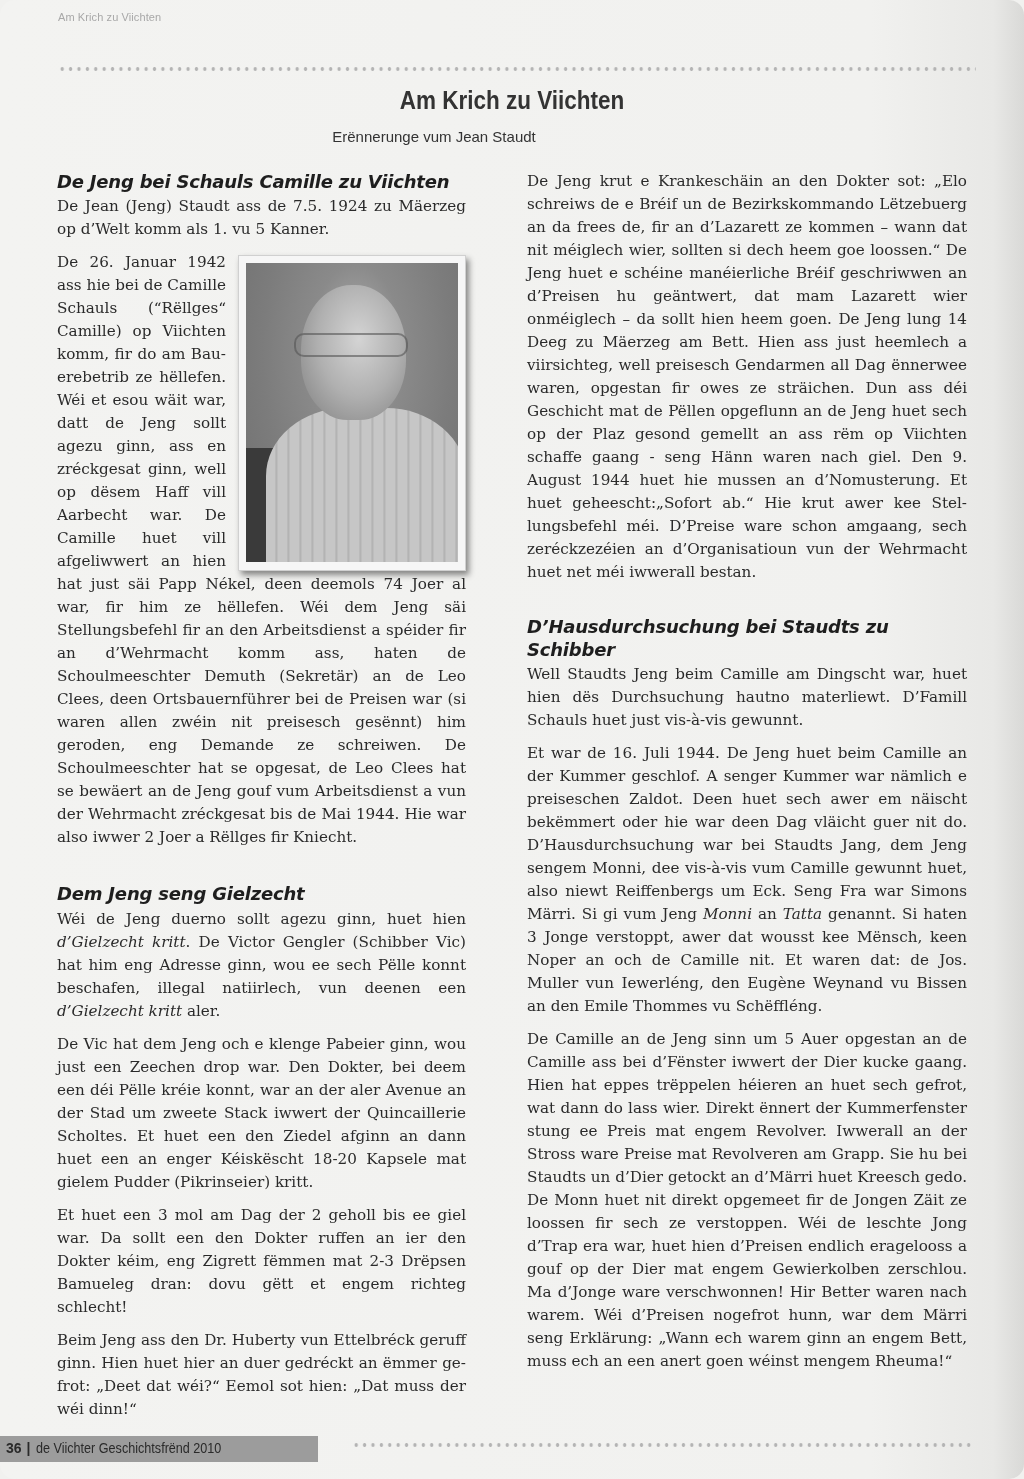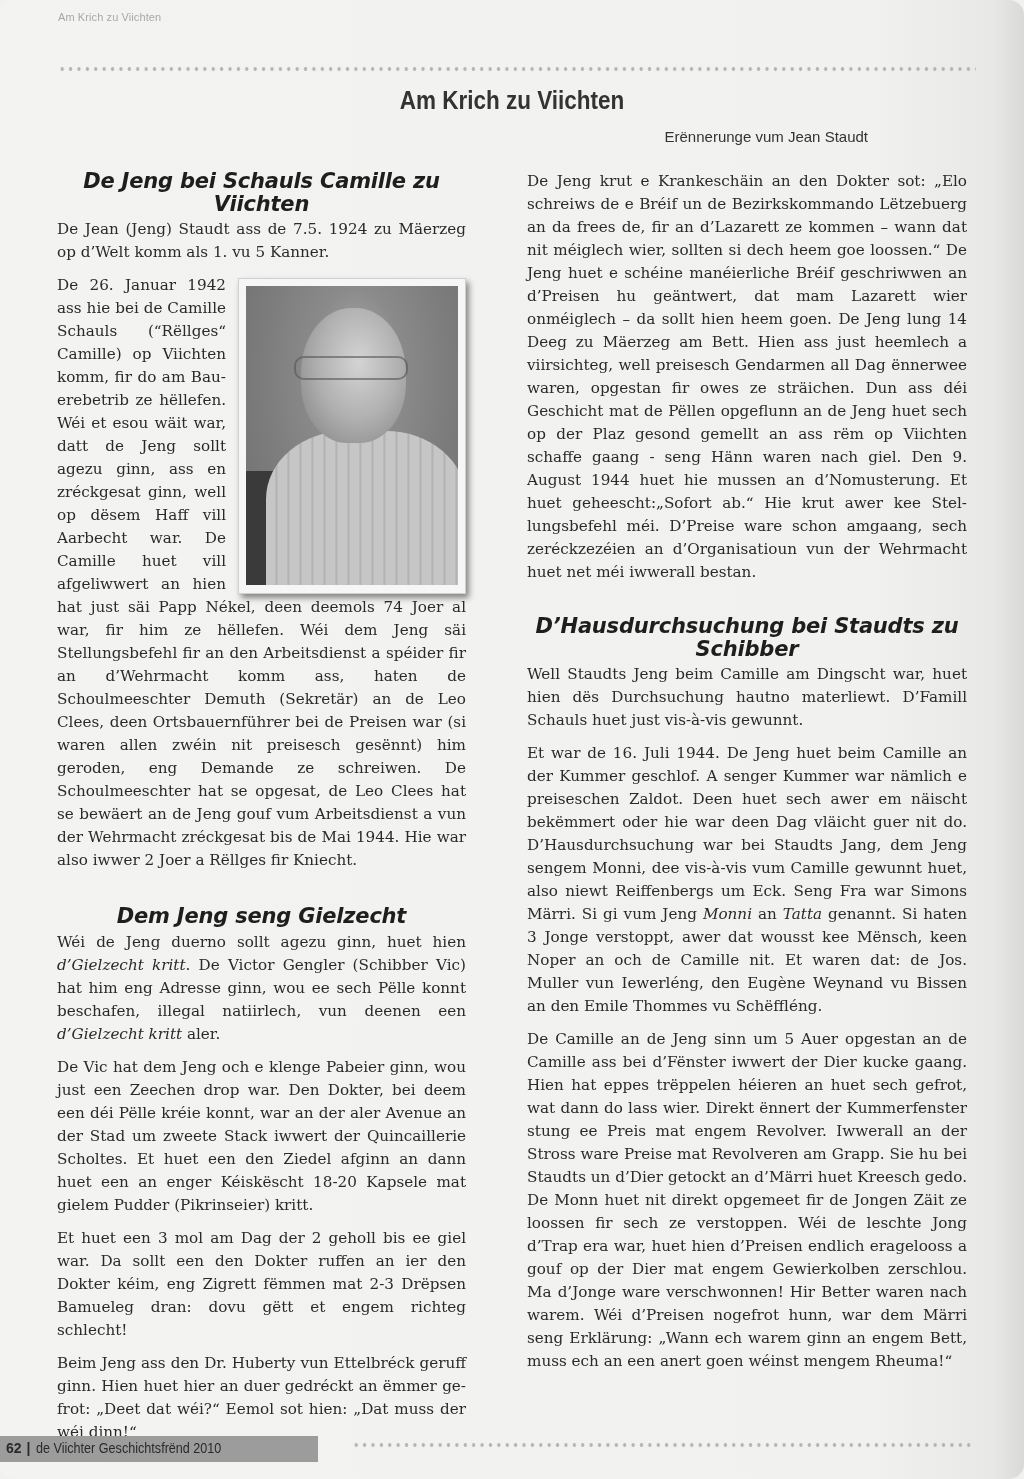--- a/index.html
+++ b/index.html
@@ -26,30 +26,30 @@
     background-size: 8.4px 6px; background-repeat: repeat-x;
   }
   .dotrule.top { left: 58px; top: 66px; width: 918px; }
   .dotrule.bottom { left: 352px; top: 1442px; width: 622px; }
   .title {
     position: absolute; left: 0; width: 1024px; top: 86px; text-align: center;
     font-family: "Liberation Sans", sans-serif; font-weight: bold; font-size: 25px;
     color: #333; transform: scaleX(0.9); transform-origin: 50% 50%;
   }
   .subtitle {
-    position: absolute; left: 0; width: 868px; top: 128px; text-align: right;
+    position: absolute; left: 0; width: 868px; top: 128px; text-align: center;
     font-family: "Liberation Sans", sans-serif; font-size: 15px; color: #333;
   }
   .col { position: absolute; font-size: 15.2px; line-height: 23px; }
   .col.left { left: 57px; top: 170px; width: 409px; }
   .col.right { left: 527px; top: 170px; width: 440px; }
   .col p { margin: 0 0 10px 0; text-align: justify; hyphens: manual; }
   h2 {
     margin: 0; font-family: "DejaVu Sans", sans-serif; font-weight: bold; font-style: italic;
-    font-size: 21px; line-height: 23px; color: #1e1e1e; letter-spacing: -0.2px; text-align: center;
+    font-size: 18px; line-height: 23px; color: #1e1e1e; letter-spacing: -0.2px;
   }
   .col.left h2.first { margin-bottom: 2px; }
   .col.left h2.second { margin-top: 33px; margin-bottom: 3px; }
   .col.right h2 { margin-top: 31px; margin-bottom: 2px; }
   .photo {
     float: right; width: 226px; height: 314px; margin: 4px 0 2px 12px;
     background: #f6f6f6; border: 1px solid #d0d0d0;
     box-shadow: 3px 4px 6px rgba(0,0,0,0.45);
     position: relative;
   }
@@ -125,17 +125,17 @@
     <p>De Jeng krut e Krankeschäin an den Dokter sot: „Elo schreiws de e Bréif un de Bezirkskommando Lëtzebu­erg an da frees de, fir an d’Lazarett ze kommen – wann dat nit méiglech wier, sollten si dech heem goe loossen.“ De Jeng huet e schéine manéierliche Bréif geschriw­wen an d’Preisen hu geäntwert, dat mam Lazarett wier onméiglech – da sollt hien heem goen. De Jeng lung 14 Deeg zu Mäerzeg am Bett. Hien ass just heemlech a viirsichteg, well preisesch Gendarmen all Dag ënner­wee waren, opgestan fir owes ze sträichen. Dun ass déi Geschicht mat de Pëllen opgeflunn an de Jeng huet sech op der Plaz gesond gemellt an ass rëm op Viich­ten schaffe gaang - seng Hänn waren nach giel. Den 9. August 1944 huet hie mussen an d’Nomusterung. Et huet geheescht:„Sofort ab.“ Hie krut awer kee Stel­lungsbefehl méi. D’Preise ware schon amgaang, sech zeréckzezéien an d’Organisatioun vun der Wehrmacht huet net méi iwwerall bestan.</p>
 
     <h2>D’Hausdurchsuchung bei Staudts zu Schibber</h2>
     <p>Well Staudts Jeng beim Camille am Dingscht war, huet hien dës Durchsuchung hautno materliewt. D’Famill Schauls huet just vis-à-vis gewunnt.</p>
     <p><span>Et war de 16. Juli 1944. De Jeng huet beim Camille an der Kummer geschlof. A senger Kummer war nämlich e preiseschen Zaldot. Deen huet sech awer em näischt bekëmmert oder hie war deen Dag vläicht guer nit do. D’Hausdurchsuchung war bei Staudts Jang, dem Jeng sengem Monni, dee vis-à-vis vum Camille gewunnt huet, also niewt Reiffenbergs um Eck. Seng Fra war Si­mons Märri. Si gi vum Jeng </span><em>Monni</em><span> an </span><em>Tatta</em><span> genannt. Si haten 3 Jonge verstoppt, awer dat wousst kee Mënsch, keen Noper an och de Camille nit. Et waren dat: de Jos. Muller vun Iewerléng, den Eugène Weynand vu Bis­sen an den Emile Thommes vu Schëffléng.</span></p>
     <p>De Camille an de Jeng sinn um 5 Auer opgestan an de Camille ass bei d’Fënster iwwert der Dier kucke gaang. Hien hat eppes trëppelen héieren an huet sech gefrot, wat dann do lass wier. Direkt ënnert der Kummerfenster stung ee Preis mat engem Revolver. Iwwerall an der Stross ware Preise mat Revolveren am Grapp. Sie hu bei Staudts un d’Dier getockt an d’Märri huet Kreesch gedo. De Monn huet nit di­rekt opgemeet fir de Jongen Zäit ze loossen fir sech ze verstoppen. Wéi de leschte Jong d’Trap era war, huet hien d’Preisen endlich eragelooss a gouf op der Dier mat engem Gewierkolben zerschlou. Ma d’Jonge ware verschwonnen! Hir Better waren nach warem. Wéi d’Preisen nogefrot hunn, war dem Märri seng Er­klärung: „Wann ech warem ginn an engem Bett, muss ech an een anert goen wéinst mengem Rheuma!“</p>
   </div>
 
   <div class="footer-bar"></div>
   <div class="footer-text">
-    <span class="pno">62</span><span class="sep">|</span><span class="pub">de Viichter Geschichtsfrënd 2010</span>
+    <span class="pno">36</span><span class="sep">|</span><span class="pub">de Viichter Geschichtsfrënd 2010</span>
   </div>
   <div class="dotrule bottom"></div>
 
 </div>
 
 </body></html>

